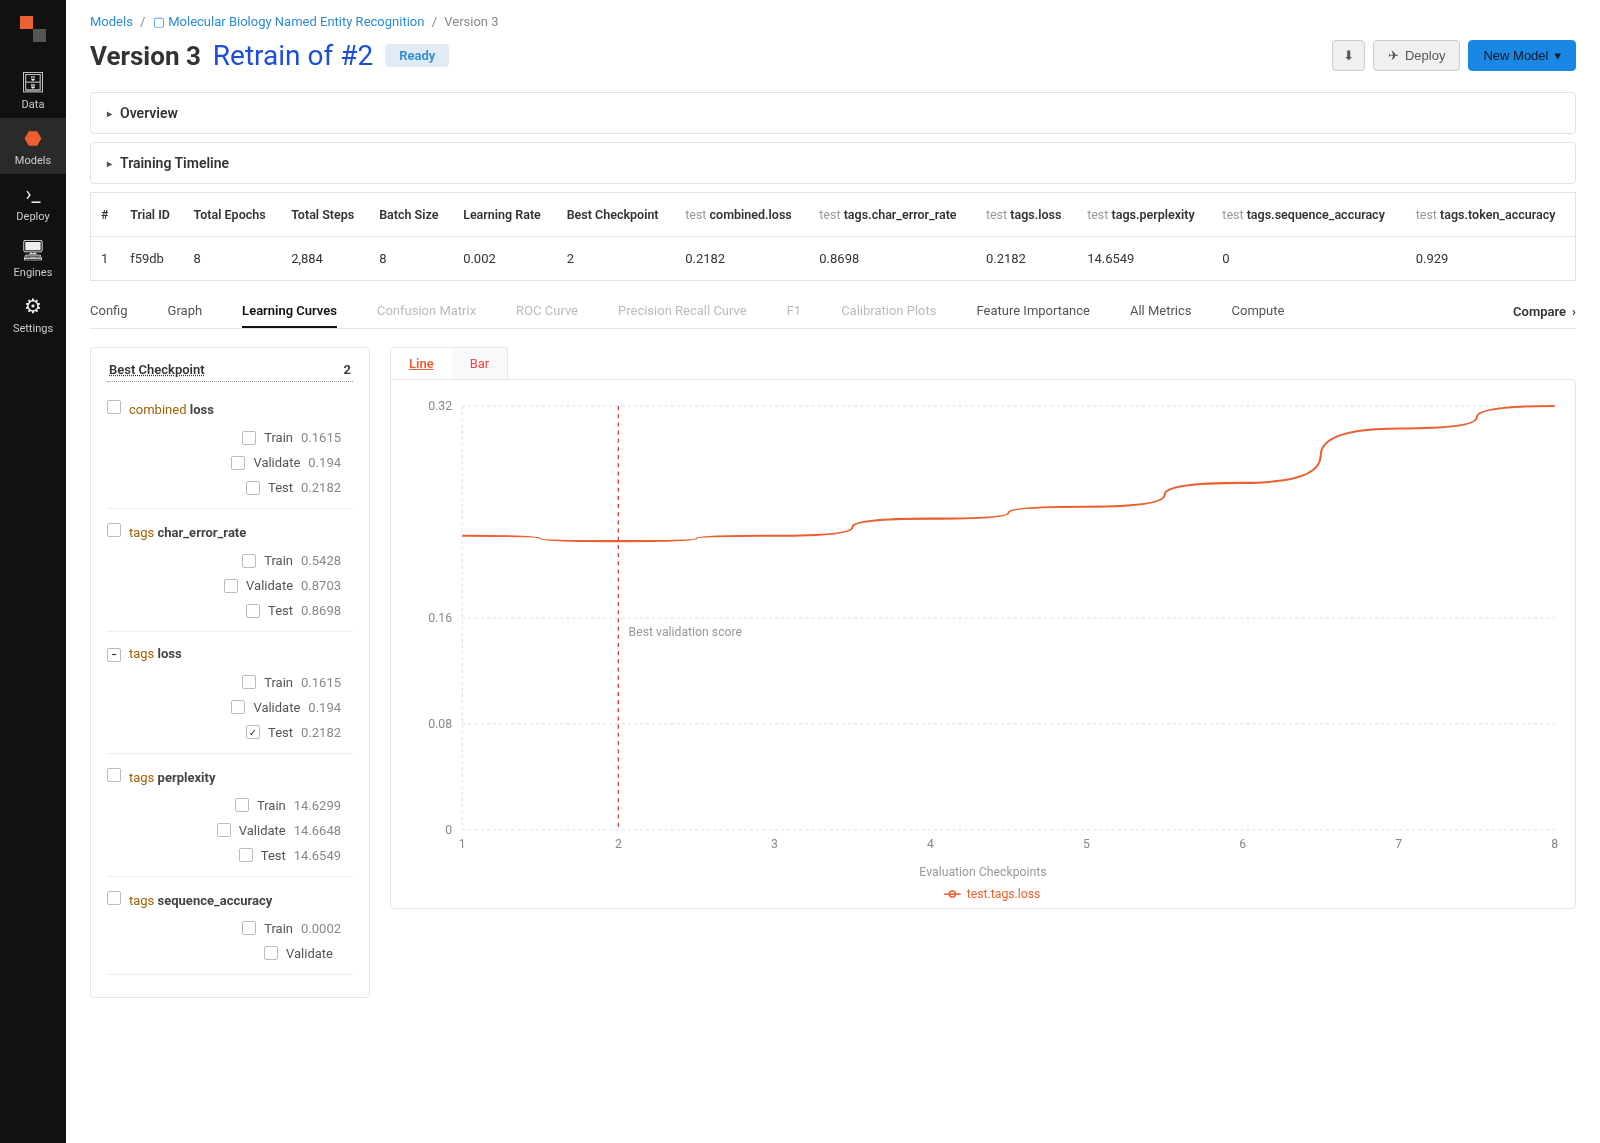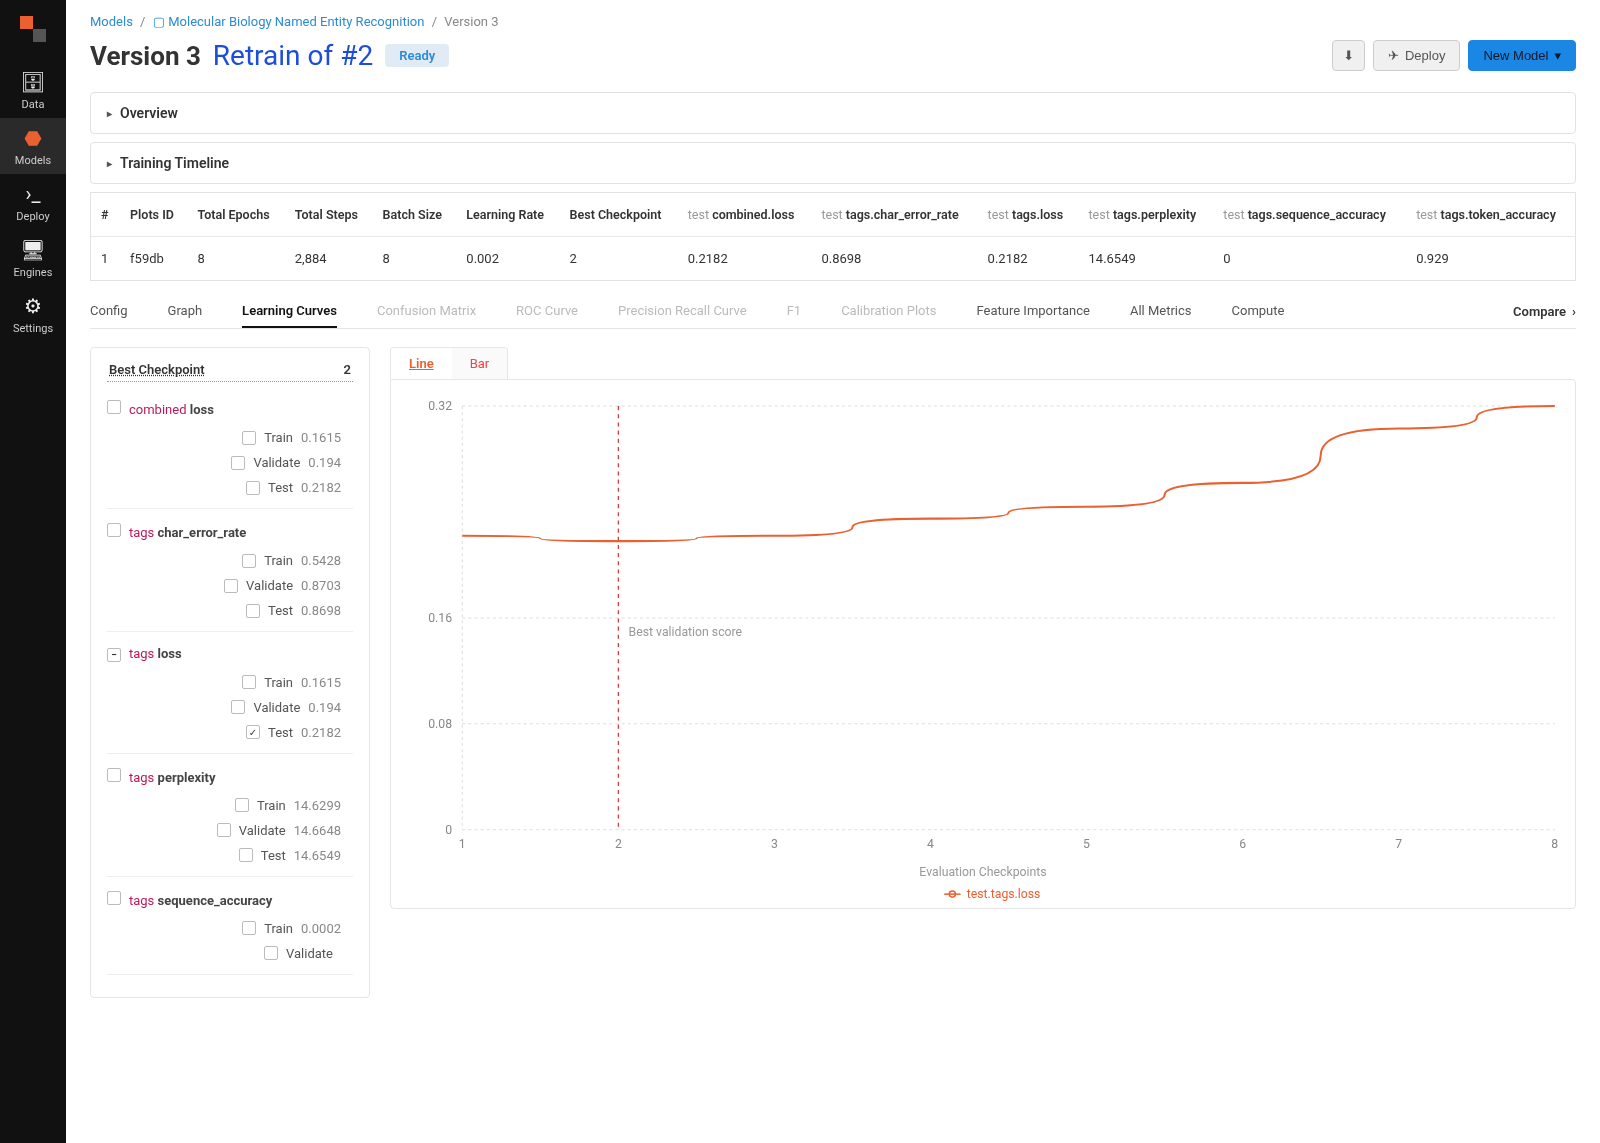--- a/index.html
+++ b/index.html
@@ -36,21 +36,21 @@
 .tab { padding:8px 0; font-size:13px; color:#555; cursor:pointer; border-bottom:2px solid transparent; }
 .tab.active { color:#111; font-weight:600; border-bottom-color:#111; }
 .tab.disabled { color:#bbb; cursor:default; }
 .compare { font-size:13px; font-weight:600; color:#333; cursor:pointer; display:flex; align-items:center; gap:6px;}
 .content-row { display:flex; gap:20px; }
 .metrics-panel { width:280px; border:1px solid #e6e6e6; border-radius:4px; padding:14px 16px; font-size:13px; }
 .mp-header { display:flex; justify-content:space-between; font-weight:600; border-bottom:1px dotted #999; margin-bottom:12px; padding:0 2px 4px 2px; }
 .mp-header .label { text-decoration:underline dotted; }
 .mp-group { border-bottom:1px solid #eee; padding-bottom:8px; margin-bottom:8px; }
 .mp-group-title { font-size:13px; color:#444; font-weight:400; padding:6px 0 8px 24px; }
-.mp-group-title .pre{ color:#be185d;margin-top:11px; }
+.mp-group-title .pre{ color:#a16207;margin-top:11px; }
 .mp-group-title b{ font-weight:700; }
 .mp-row { display:flex; align-items:center; justify-content:flex-end; padding:5px 12px;gap:8px; }
 .mp-row .lbl { display:flex; align-items:center; gap:8px; color:#555; }
 .cb { width:14px; height:14px; border:1px solid #bbb; border-radius:2px; display:inline-flex; align-items:center; justify-content:center; font-size:10px; color:#333; background:#fff; }
 .cb.checked::after{ content:"✓"; }
 .cb.minus::after{ content:"−"; font-weight:700; }
 .mp-row .val { color:#888; }
 .chart-area { flex:1; }
 .chart-tabs { display:flex; gap:0; border:1px solid #e6e6e6; border-bottom:none; width:fit-content; border-radius:4px 4px 0 0; overflow:hidden;}
 .chart-tab { padding:8px 18px; font-size:13px; cursor:pointer; color:#ef4444; background:#fafafa;}
@@ -143,21 +143,21 @@
       <div class="panel-header">
           <span class="caret">▸</span>
           <span>Training Timeline</span>
         </div>
     </div>
 
     <table class="trial-table">
       <thead>
           <tr id="trial-head">
             <th><span>#</span></th>
-            <th><span>Plots ID</span></th>
+            <th><span>Trial ID</span></th>
             <th><span>Total Epochs</span></th>
             <th><span>Total Steps</span></th>
             <th><span>Batch Size</span></th>
             <th><span>Learning Rate</span></th>
             <th><span>Best Checkpoint</span></th>
             <th><span class="pre">test </span><span>combined.loss</span></th>
             <th><span class="pre">test </span><span>tags.char_error_rate</span></th>
             <th><span class="pre">test </span><span>tags.loss</span></th>
             <th><span class="pre">test </span><span>tags.perplexity</span></th>
             <th><span class="pre">test </span><span>tags.sequence_accuracy</span></th>

